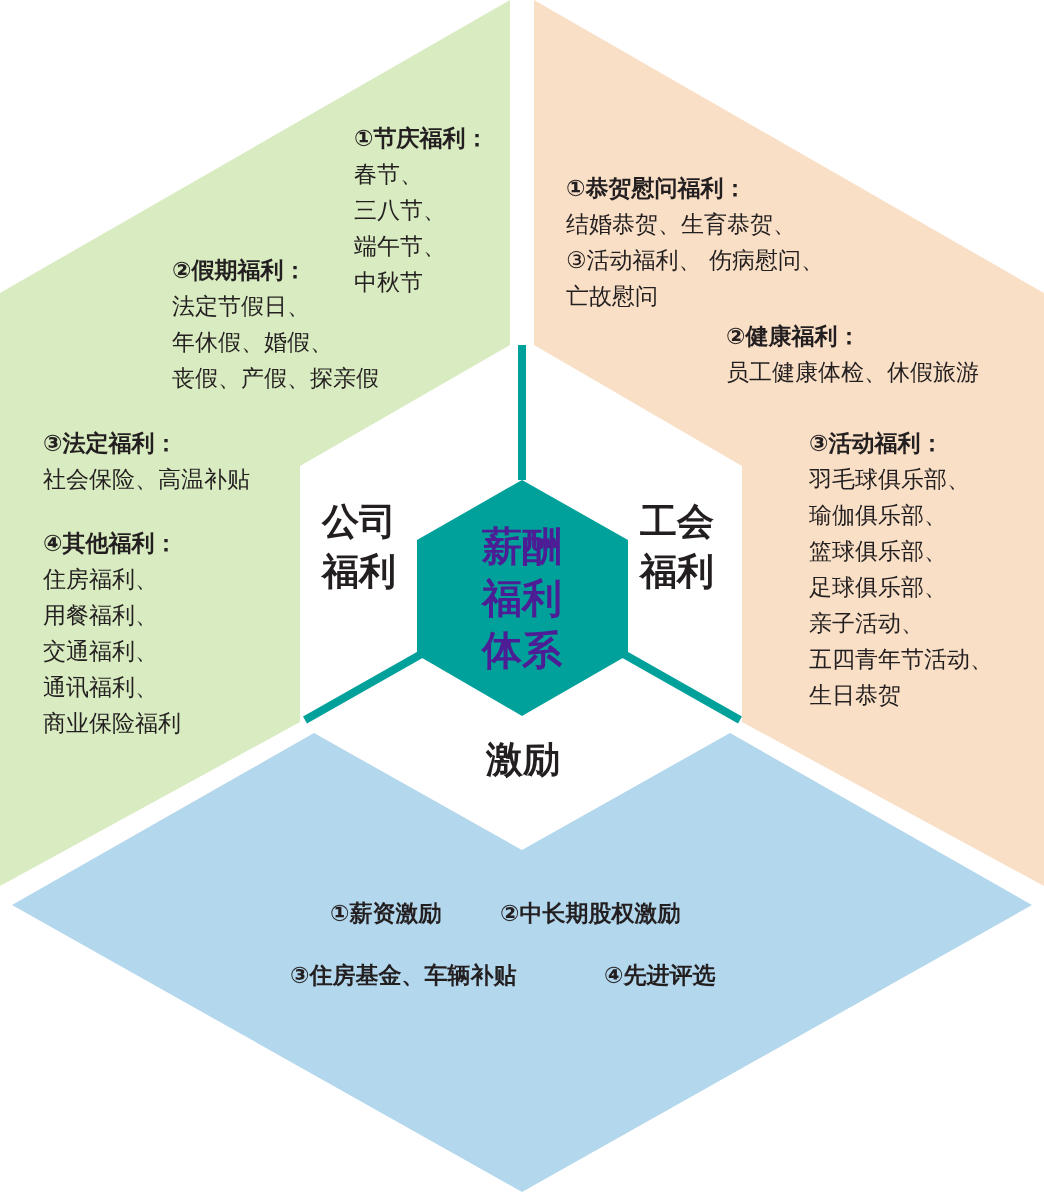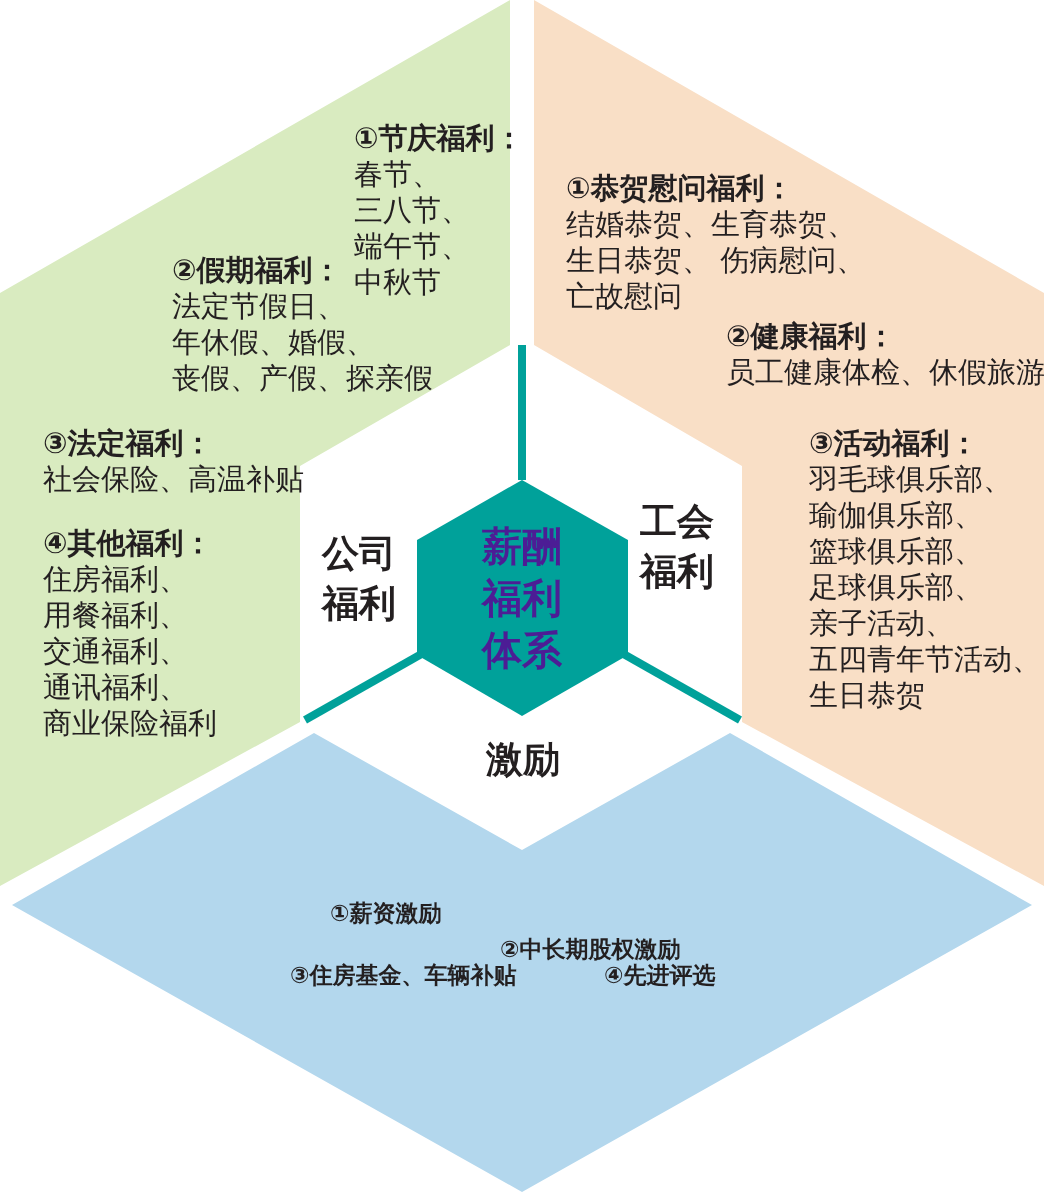--- a/index.html
+++ b/index.html
@@ -1,19 +1,19 @@
 <!DOCTYPE html>
 <html><head>
   <meta charset="utf-8">
   <style>
     html, body { margin: 0; padding: 0; background: #ffffff; }
     body { width: 1044px; height: 1199px; position: relative; overflow: hidden;
            font-family: "DejaVu Sans", "Liberation Sans", sans-serif; color: #231f20; }
     svg.bg { position: absolute; left: 0; top: 0; }
-    .block { position: absolute; font-size: 29px; line-height: 36px; white-space: nowrap; }
+    .block { position: absolute; font-size: 23px; line-height: 36px; white-space: nowrap; }
     .block .head { font-weight: bold; }
     .cat { position: absolute; font-size: 37px; font-weight: bold; line-height: 50px; text-align: center; white-space: nowrap; }
     .center-title { position: absolute; left: 462px; top: 520px; width: 120px; font-size: 40px; font-weight: bold;
                     color: #4c1d95; line-height: 52px; text-align: center; }
     .incentive { position: absolute; font-size: 23px; font-weight: bold; white-space: nowrap; }
   </style>
 </head>
 <body>
 
 <svg class="bg" width="1044" height="1199" viewBox="0 0 1044 1199">
@@ -25,21 +25,21 @@
   <line x1="620" y1="652" x2="740" y2="720" stroke="#00a19a" stroke-width="8"></line>
   <polygon points="522,480 628,540 628,655 522,716 417,655 417,540" fill="#00a19a"></polygon>
 </svg>
 
 <div class="center-title">
   <div>薪酬</div>
   <div>福利</div>
   <div>体系</div>
 </div>
 
-<div class="cat" style="left:322px; top:497px;margin-top:32px;">
+<div class="cat" style="left:322px; top:497px;">
   <div>公司</div>
   <div>福利</div>
 </div>
 <div class="cat" style="left:640px; top:497px;">
   <div>工会</div>
   <div>福利</div>
 </div>
 <div class="cat" style="left:486px; top:735px;">激励</div>
 
 <div class="block" style="left:354px; top:120px;">
@@ -64,34 +64,34 @@
   <div>住房福利、</div>
   <div>用餐福利、</div>
   <div>交通福利、</div>
   <div>通讯福利、</div>
   <div>商业保险福利</div>
 </div>
 
 <div class="block" style="left:566px; top:170px;">
   <div class="head">①恭贺慰问福利：</div>
   <div>结婚恭贺、生育恭贺、</div>
-  <div>生日恭贺、 伤病慰问、</div>
+  <div>③活动福利、 伤病慰问、</div>
   <div>亡故慰问</div>
 </div>
 <div class="block" style="left:726px; top:318px;">
   <div class="head">②健康福利：</div>
   <div>员工健康体检、休假旅游</div>
 </div>
 <div class="block" style="left:809px; top:425px;">
   <div class="head">③活动福利：</div>
   <div>羽毛球俱乐部、</div>
   <div>瑜伽俱乐部、</div>
   <div>篮球俱乐部、</div>
   <div>足球俱乐部、</div>
   <div>亲子活动、</div>
   <div>五四青年节活动、</div>
   <div>生日恭贺</div>
 </div>
 
 <div class="incentive" style="left:330px; top:898px;">①薪资激励</div>
-<div class="incentive" style="left:500px; top:898px;margin-top:36px;">②中长期股权激励</div>
+<div class="incentive" style="left:500px; top:898px;">②中长期股权激励</div>
 <div class="incentive" style="left:290px; top:960px;">③住房基金、车辆补贴</div>
 <div class="incentive" style="left:604px; top:960px;">④先进评选</div>
 
 </body></html>

